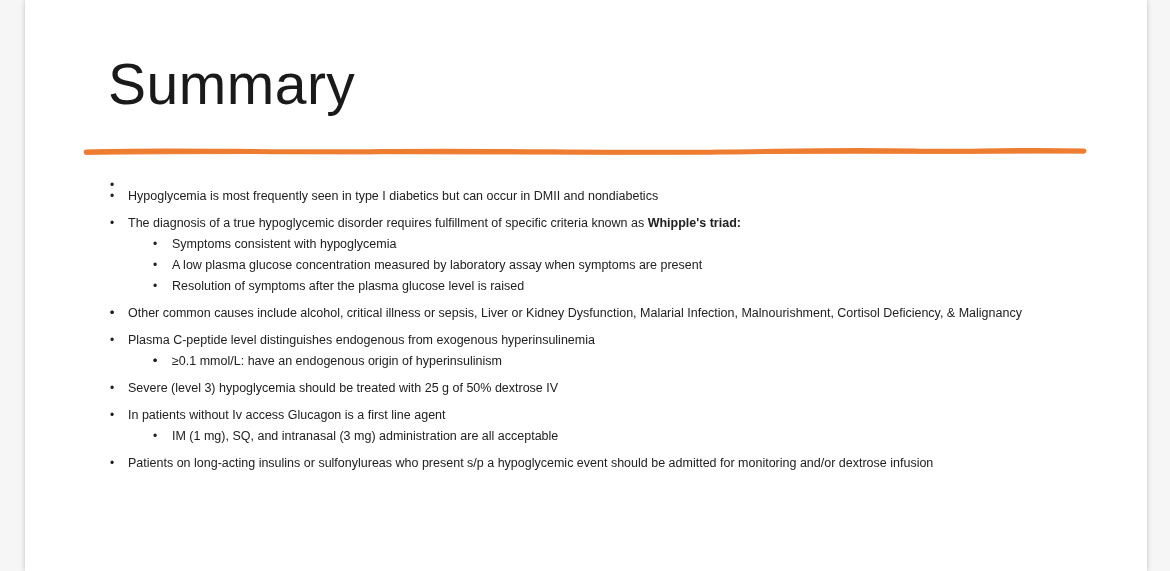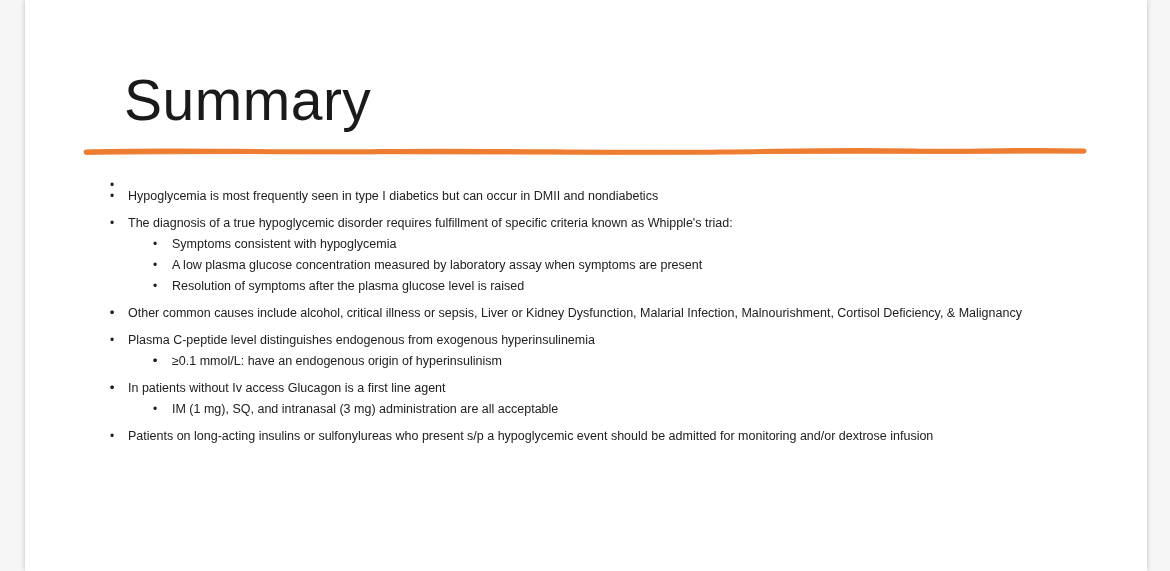--- a/index.html
+++ b/index.html
@@ -8,40 +8,40 @@
     font-family:"Liberation Sans","DejaVu Sans",sans-serif;
     background:#f6f6f6;
   }
   .stage{position:relative;width:1170px;height:571px;background:#f6f6f6;}
   .slide{
     position:absolute;left:25px;top:0;width:1122px;height:571px;
     background:#ffffff;
     box-shadow:0 0 5px rgba(0,0,0,.22);
   }
   .title{
-    position:absolute;left:83px;top:53px;margin:16px;
+    position:absolute;left:83px;top:53px;margin:0;
     font-size:57px;font-weight:400;letter-spacing:.5px;
     color:#1a1a1a;line-height:1.1;
   }
   .squiggle{
     position:absolute;left:57px;top:144px;width:1006px;height:14px;display:block;
   }
   .bullets{
     position:absolute;left:85px;top:177px;width:1028px;
     font-size:12.5px;color:#212121;
   }
   .item{position:relative;line-height:16px;}
   .item.l1{padding-left:18px;margin-top:11px;}
   .item.l2{padding-left:62px;margin-top:5px;}
   .item:first-child{margin-top:0;}
   .marker{
     position:absolute;left:0;top:0;font-size:12px;line-height:16px;color:#212121;
   }
   .item.l2 .marker{left:43px;}
-  .txt b{font-weight:400;margin-top:22px;}
+  .txt b{font-weight:700;margin-top:22px;}
 </style>
 </head>
 <body>
 
 <div class="stage">
   <div class="slide">
     <h1 class="title">Summary</h1>
     <svg class="squiggle" viewBox="0 0 1006 14" preserveAspectRatio="none">
       <path d="M4,8 C90,5 180,9 300,7.5 C420,6 520,9.5 640,8 C720,7 762,5.5 832,7 C884,8.5 922,5 1002,7" fill="none" stroke="#ED7D31" stroke-width="5" stroke-linecap="round"></path>
       <path d="M4,9.5 C150,7 400,10 620,8.5 C800,7.5 900,9 1002,8" fill="none" stroke="#ED7D31" stroke-width="3" stroke-linecap="round" opacity="0.85"></path>
@@ -94,20 +94,21 @@
     <span class="marker">•</span>
   </div>
 
   <div class="item l2">
     <span class="marker">•</span>
     <span class="txt">≥0.1 mmol/L: have an endogenous origin of hyperinsulinism</span>
   </div>
 
   <div class="item l1">
     <span class="marker">•</span>
+    <span class="txt">Severe (level 3) hypoglycemia should be treated with 25 g of 50% dextrose IV</span>
   </div>
 
   <div class="item l1">
     <span class="marker">•</span>
     <span class="txt">In patients without Iv access Glucagon is a first line agent</span>
   </div>
 
   <div class="item l2">
     <span class="marker">•</span>
     <span class="txt">IM (1 mg), SQ, and intranasal (3 mg) administration are all acceptable</span>

